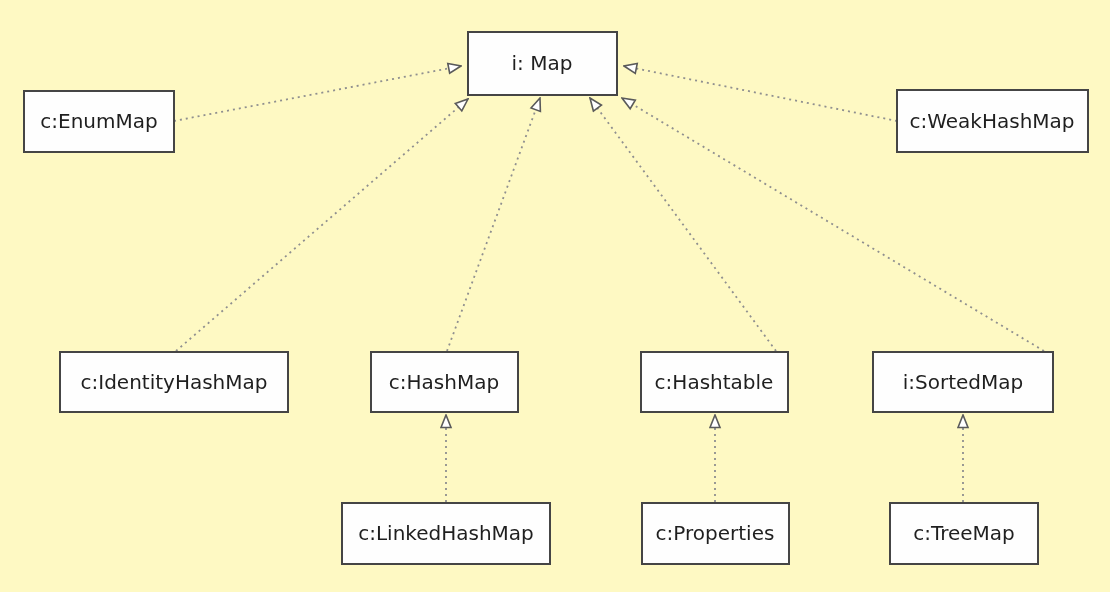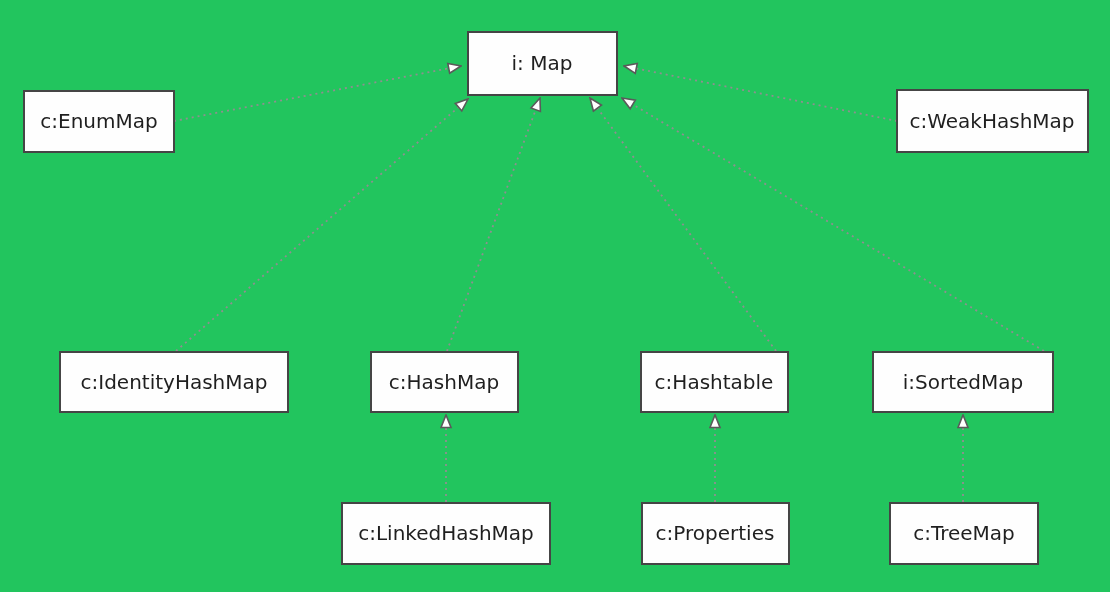--- a/index.html
+++ b/index.html
@@ -8,21 +8,21 @@
     background: #ffffff;
     width: 1110px;
     height: 592px;
     overflow: hidden;
     font-family: "DejaVu Sans", "Liberation Sans", sans-serif;
   }
   #stage {
     position: relative;
     width: 1110px;
     height: 592px;
-    background: #22c55e;
+    background: #fef9c3;
   }
   svg { display: block; }
   .node-rect {
     fill: #fefefe;
     stroke: #454545;
     stroke-width: 2;
   }
   .node-label {
     fill: #1f1f1f;
     font-size: 20px;

